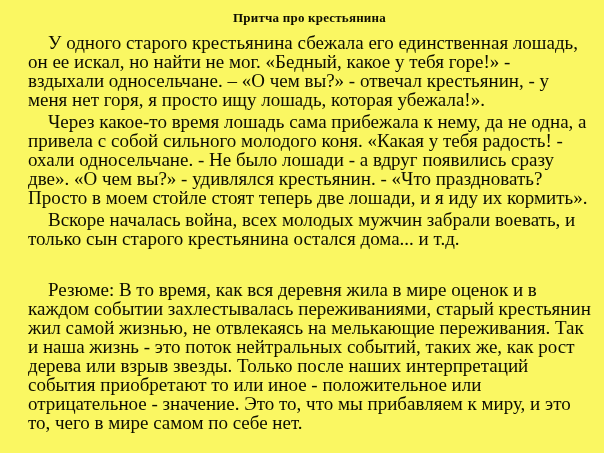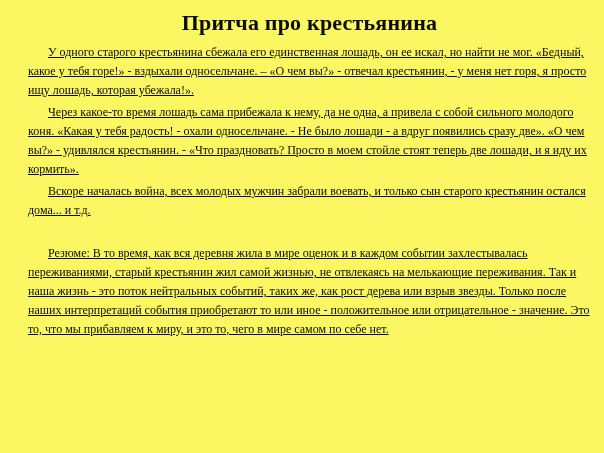--- a/index.html
+++ b/index.html
@@ -14,45 +14,44 @@
     font-family: "Liberation Serif", serif;
     color: #0d0d00;
   }
   .slide {
     box-sizing: border-box;
     width: 604px;
     height: 453px;
     padding: 8px 13px 8px 28px;
   }
   .slide-title {
-    font-size: 22px;
+    font-size: 13px;
     font-weight: bold;
     text-align: center;
     margin: 2px 0 7px 0;
     letter-spacing: 0.2px;
   }
   .para {
-    font-size: 12px;
+    font-size: 19px;
     line-height: 19px;
     text-indent: 20px;
     margin: 0 0 3px 0;
     text-align: left;
-    text-decoration: underline;
   }
   .para.summary {
-    margin-top: 24px;
+    margin-top: 32px;
   }
 </style>
 </head>
 <body>
 
 <div class="slide">
   <h1 class="slide-title">Притча про крестьянина</h1>
 
   <p class="para">У одного старого крестьянина сбежала его единственная лошадь, он ее искал, но найти не мог. «Бедный, какое у тебя горе!» - вздыхали односельчане. – «О чем вы?» - отвечал крестьянин, - у меня нет горя, я просто ищу лошадь, которая убежала!».</p>
 
   <p class="para">Через какое-то время лошадь сама прибежала к нему, да не одна, а привела с собой сильного молодого коня. «Какая у тебя радость! - охали односельчане. - Не было лошади - а вдруг появились сразу две». «О чем вы?» - удивлялся крестьянин. - «Что праздновать? Просто в моем стойле стоят теперь две лошади, и я иду их кормить».</p>
 
 
-  <p class="para">Вскоре началась война, всех молодых мужчин забрали воевать, и только сын старого крестьянин остался дома... и т.д.</p>
+  <p class="para">Вскоре началась война, всех молодых мужчин забрали воевать, и только сын старого крестьянина остался дома... и т.д.</p>
 
   <p class="para summary">Резюме: В то время, как вся деревня жила в мире оценок и в каждом событии захлестывалась переживаниями, старый крестьянин жил самой жизнью, не отвлекаясь на мелькающие переживания. Так и наша жизнь - это поток нейтральных событий, таких же, как рост дерева или взрыв звезды. Только после наших интерпретаций события приобретают то или иное - положительное или отрицательное - значение. Это то, что мы прибавляем к миру, и это то, чего в мире самом по себе нет.</p>
 </div>
 
 </body></html>

